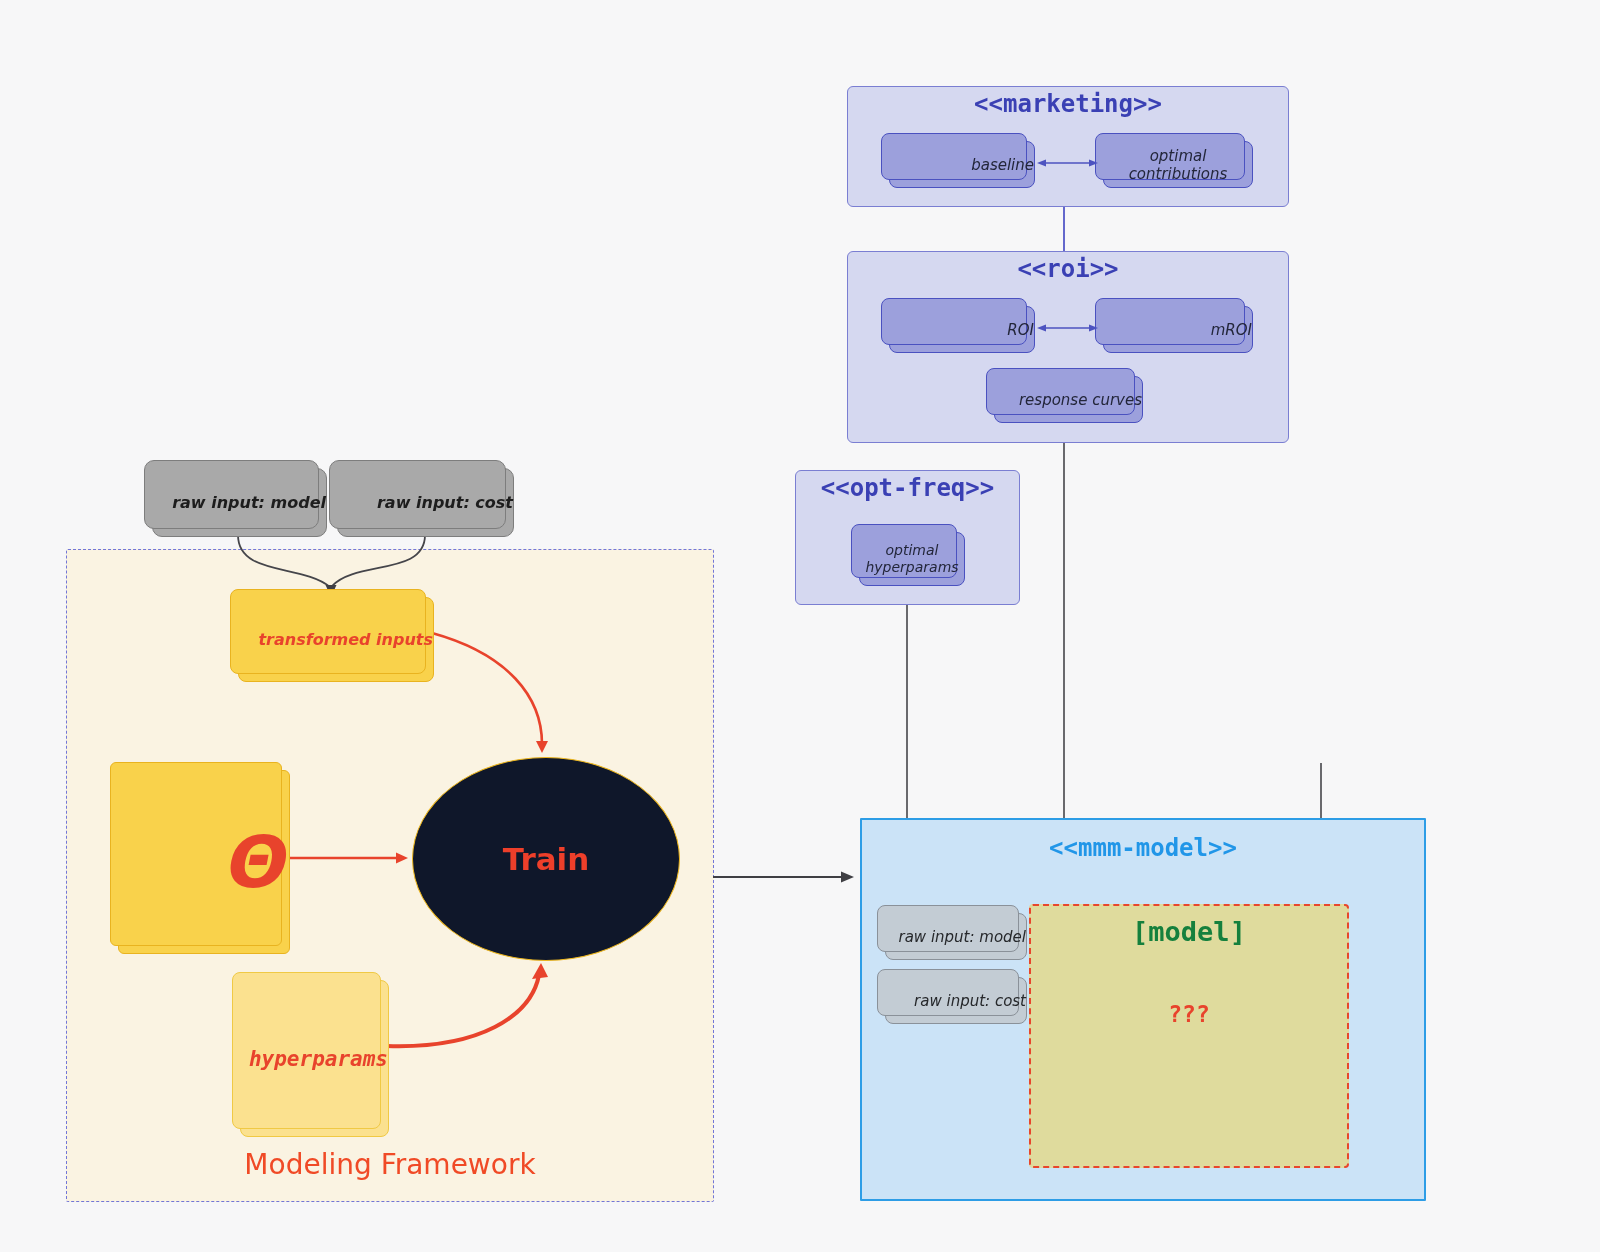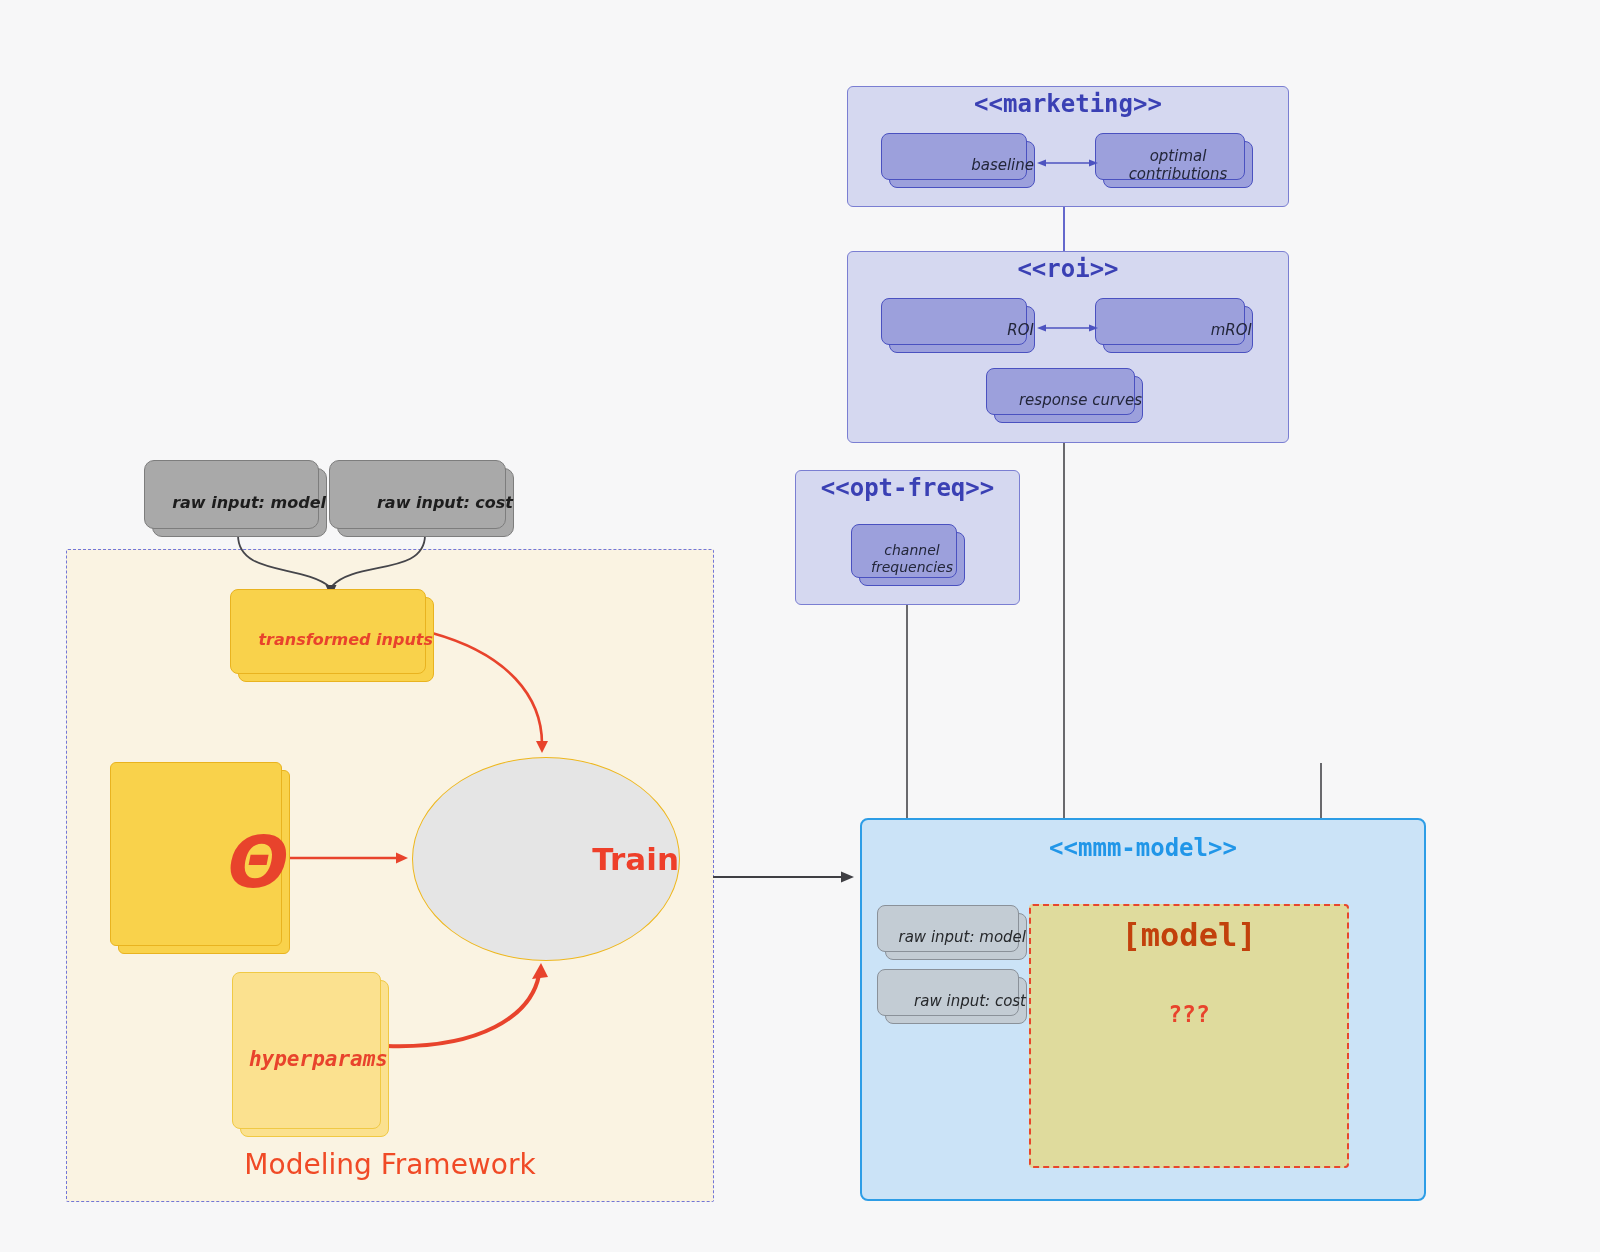--- a/index.html
+++ b/index.html
@@ -4,45 +4,45 @@
 <style>
   html,body{margin:0;padding:0;background:#f7f7f8;}
   .canvas{position:relative;width:1600px;height:1252px;background:#f7f7f8;overflow:hidden;
           font-family:"DejaVu Sans","Liberation Sans",sans-serif;}
   .diagram-title{position:absolute;left:0;right:0;top:8px;text-align:center;
           font-size:21px;font-weight:bold;color:#1a1a1a;}
   
   .lav{position:absolute;z-index:0;background:#d5d8f0;border:1.4px solid #7a7ed2;border-radius:6px;}
   .lav-title{display:block;text-align:center;font-family:"DejaVu Sans Mono","Liberation Mono",monospace;
           font-weight:bold;color:#3a40b4;font-size:24px;padding-top:3px;}
-  .mmm{position:absolute;z-index:0;background:#cbe3f7;border:2px solid #2d9de6;border-radius:8px;}
+  .mmm{position:absolute;z-index:0;background:#cbe3f7;border:2px solid #2d9de6;border-radius:1px;}
   .mmm-title{display:block;text-align:center;font-family:"DejaVu Sans Mono","Liberation Mono",monospace;
           font-weight:bold;color:#2196e8;font-size:24px;padding-top:14px;}
   .framework{position:absolute;z-index:0;background:#faf3e2;border:1.6px dashed #7276d8;border-radius:2px;}
   .framework-label{position:absolute;left:0;right:0;bottom:20px;text-align:center;
           font-size:28px;font-weight:normal;color:#f04a26;}
   
   .card{position:absolute;z-index:1;display:flex;align-items:center;justify-content:flex-end;
         text-align:center;border-radius:8px;background:var(--f);border:1.5px solid var(--s);font-style:italic;}
   .card::before{content:"";position:absolute;left:-9px;top:-9px;width:100%;height:100%;
         border-radius:inherit;background:var(--f);border:1.5px solid var(--s);z-index:-1;}
   .purple{--f:#9ca0dc;--s:#4a51c0;font-size:15px;color:#23263a;}
   .grayc{--f:#a9a9a9;--s:#7d7d7d;border-radius:10px;font-size:16px;font-weight:bold;color:#1d1d1d;}
   .mgray{--f:#c3ccd4;--s:#8a9199;font-size:15px;color:#26282b;}
   .yellow{--f:#f9d24b;--s:#e9b31f;}
   .hyper{--f:#fbe18f;--s:#f0c944;}
   .t-red-bold{color:#e8432c;font-weight:bold;font-size:16px;}
   .t-theta{color:#e8432c;font-weight:bold;font-size:72px;line-height:1;}
   .t-hyper{color:#e8432c;font-weight:bold;font-size:21px;
            font-family:"DejaVu Sans Mono","Liberation Mono",monospace;margin-left:36px;}
-  .ellipse{position:absolute;z-index:1;background:#e5e5e5;border:1.6px solid #eeb71d;border-radius:50%;
-           display:flex;align-items:center;justify-content:flex-end;}
+  .ellipse{position:absolute;z-index:1;background:#0f172a;border:1.6px solid #eeb71d;border-radius:50%;
+           display:flex;align-items:center;justify-content:center;}
   .t-train{color:#ee3f2a;font-weight:bold;font-size:31px;}
   .model-dashed{position:absolute;z-index:1;background:#dfdb9d;border:2.6px dashed #e8462c;border-radius:4px;}
-  .model-label{display:block;text-align:center;padding-top:10px;color:#c2410c;font-weight:bold;font-size:32px;
+  .model-label{display:block;text-align:center;padding-top:10px;color:#15803d;font-weight:bold;font-size:27px;
            font-family:"DejaVu Sans Mono","Liberation Mono",monospace;}
   .model-q{position:absolute;left:0;right:0;top:95px;text-align:center;color:#e8432c;font-weight:bold;
            font-size:23px;font-family:"DejaVu Sans Mono","Liberation Mono",monospace;}
   .edges{position:absolute;left:0;top:0;z-index:0;pointer-events:none;}
   .inner-arrow{position:absolute;z-index:2;pointer-events:none;}
 </style>
 </head>
 <body>
 
 <div class="canvas">
@@ -128,21 +128,21 @@
       <polygon points="63,7 54,3.5 54,10.5" fill="#4d53c0"></polygon>
     </svg>
     <div class="card purple" style="left:146px;top:124px;width:147px;height:45px">
       <span>response curves</span>
     </div>
   </div>
 
   <div class="lav" style="left:795px;top:470px;width:223px;height:133px">
     <span class="lav-title">&lt;&lt;opt-freq&gt;&gt;</span>
     <div class="card purple" style="left:63px;top:61px;width:104px;height:52px;font-size:14px;line-height:1.25">
-      <span>channel frequencies</span>
+      <span>optimal hyperparams</span>
     </div>
   </div>
 
 
   <div class="mmm" style="left:860px;top:818px;width:562px;height:379px">
     <span class="mmm-title">&lt;&lt;mmm-model&gt;&gt;</span>
     <div class="card mgray" style="left:23px;top:93px;width:140px;height:45px">
       <span>raw input: model</span>
     </div>
     <div class="card mgray" style="left:23px;top:157px;width:140px;height:45px">

